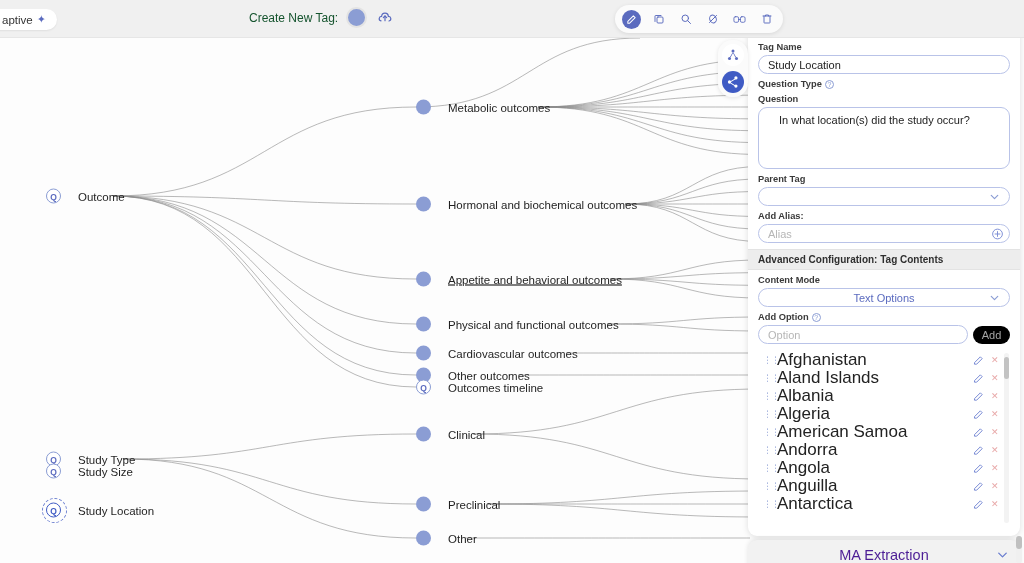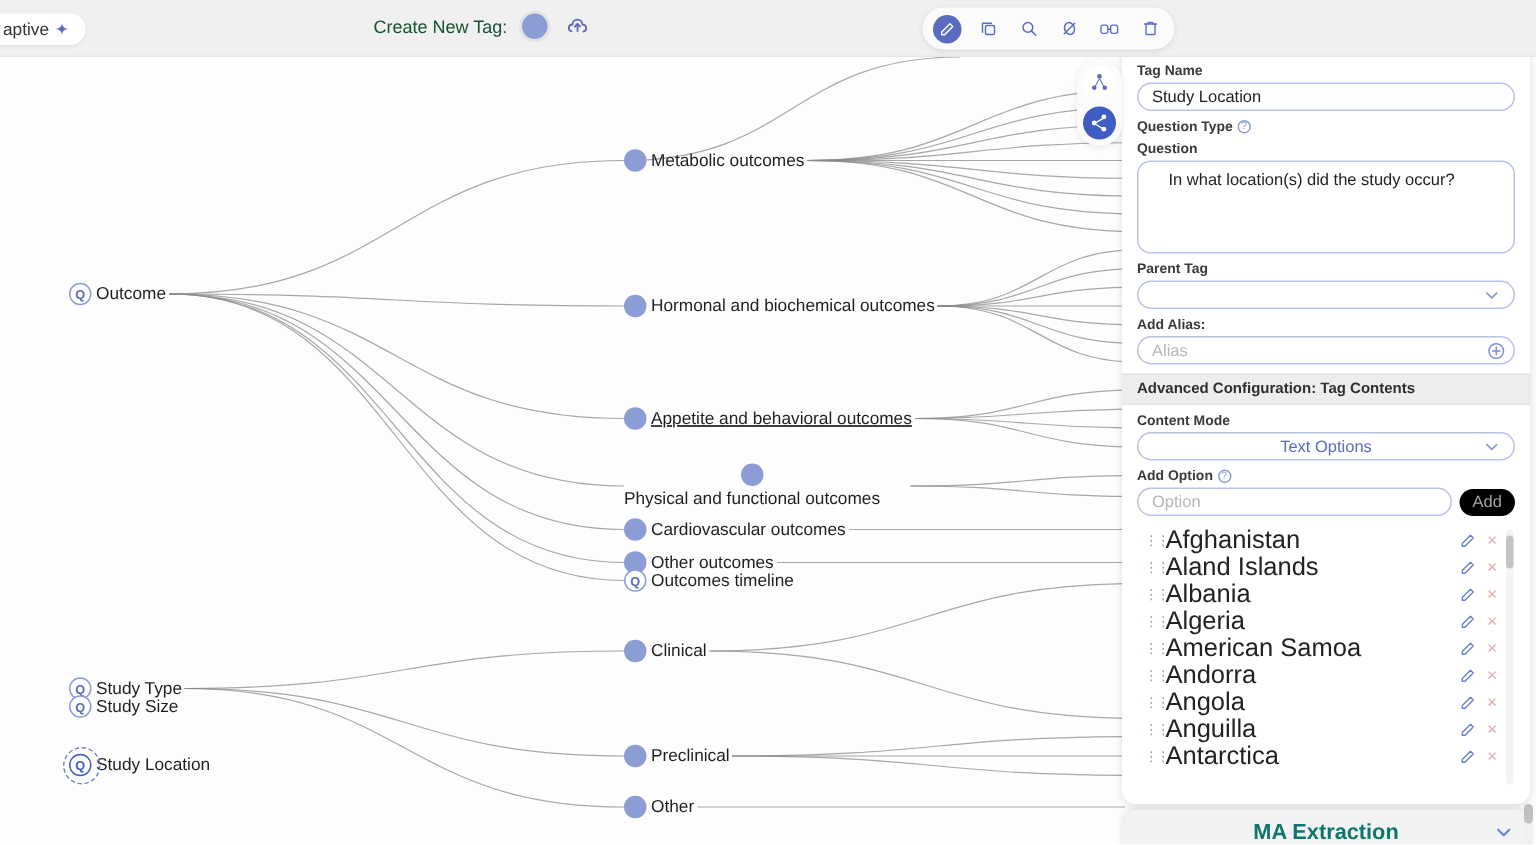--- a/index.html
+++ b/index.html
@@ -80,21 +80,21 @@
   
   .canvas {
     position: absolute; left: 0; top: 38px;
     width: 750px; height: 525px;
     background: #fdfdfd; overflow: hidden;
   }
   #edges { position: absolute; left: 0; top: 0; }
 
   .node {
     position: absolute;
-    display: flex; align-items: center; gap: 3px;
+    display: flex; align-items: center; gap: 17px;
     transform: translateY(-50%);
     cursor: pointer;
     white-space: nowrap;
   }
   .dot {
     width: 15px; height: 15px; border-radius: 50%;
     background: #8b9dd4; flex: none;
   }
   .qdot {
     width: 15px; height: 15px; border-radius: 50%;
@@ -122,21 +122,21 @@
     box-shadow: 0 1px 6px rgba(0,0,0,.13);
     overflow: hidden; z-index: 20;
     display: flex; flex-direction: column;
   }
   .panel-head {
     position: relative; flex: none;
     height: 28px; background: #f2f2f2;
     display: flex; align-items: center; justify-content: center;
     border-bottom: 1px solid #ececec;
   }
-  .panel-title { font-size: 14.5px; font-weight: bold; color: #0f766e; }
+  .panel-title { font-size: 14.5px; font-weight: normal; color: #4c1d95; }
   .panel-chevron {
     position: absolute; right: 10px; top: 50%; transform: translateY(-50%);
     color: #6b7fd0; cursor: pointer; display: flex;
   }
   .panel-body { flex: 1; padding: 6px 10px 0 10px; overflow: hidden; }
 
   .fld-label {
     font-size: 9.3px; font-weight: bold; color: #3a3a3a;
     margin: 5px 0 3px 0; display: flex; align-items: center; gap: 3px;
   }
@@ -373,21 +373,21 @@
           <span class="node-label">Metabolic outcomes</span>
         </div>
         <div class="node" style="left: 416px; top: 166px;">
           <span class="dot"></span>
           <span class="node-label">Hormonal and biochemical outcomes</span>
         </div>
         <div class="node" style="left: 416px; top: 241px; text-decoration: underline;">
           <span class="dot"></span>
           <span class="node-label">Appetite and behavioral outcomes</span>
         </div>
-        <div class="node" style="left: 416px; top: 286px; flex-direction: column;">
+        <div class="node" style="left: 416px; top: 286px;">
           <span class="dot"></span>
           <span class="node-label">Physical and functional outcomes</span>
         </div>
         <div class="node" style="left: 416px; top: 315px;">
           <span class="dot"></span>
           <span class="node-label">Cardiovascular outcomes</span>
         </div>
         <div class="node" style="left: 416px; top: 337px;">
           <span class="dot"></span>
           <span class="node-label">Other outcomes</span>

